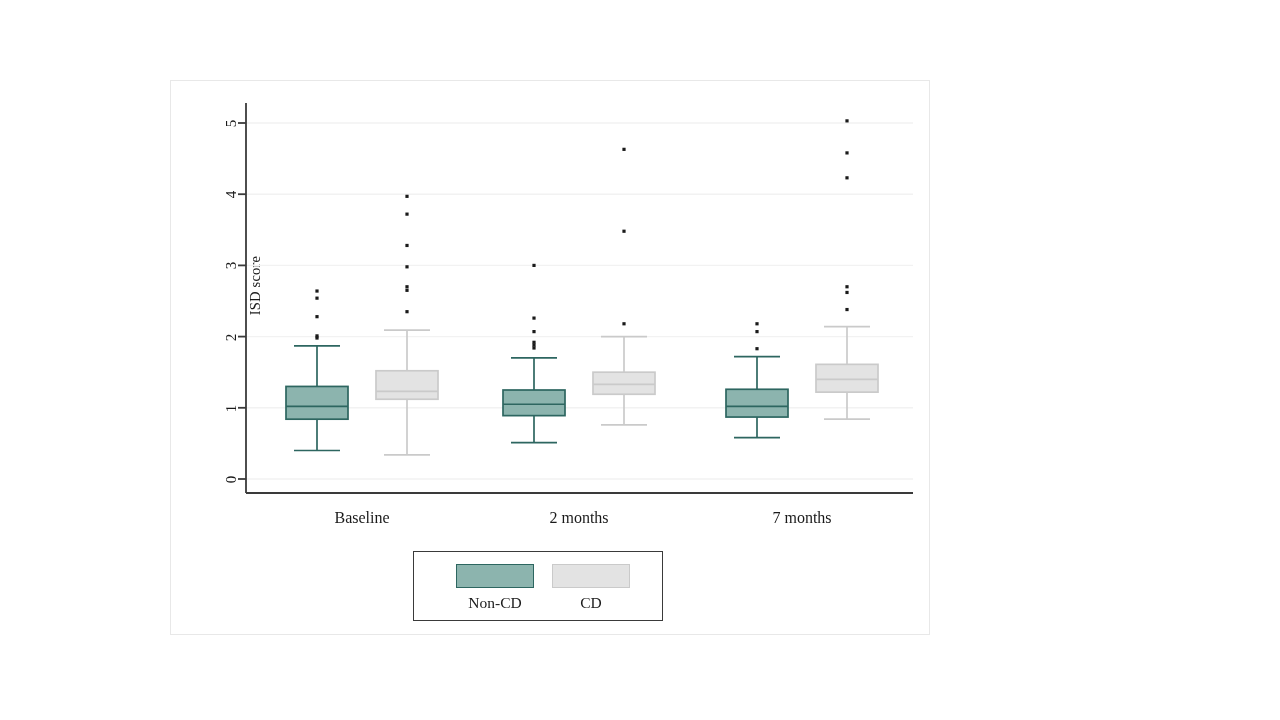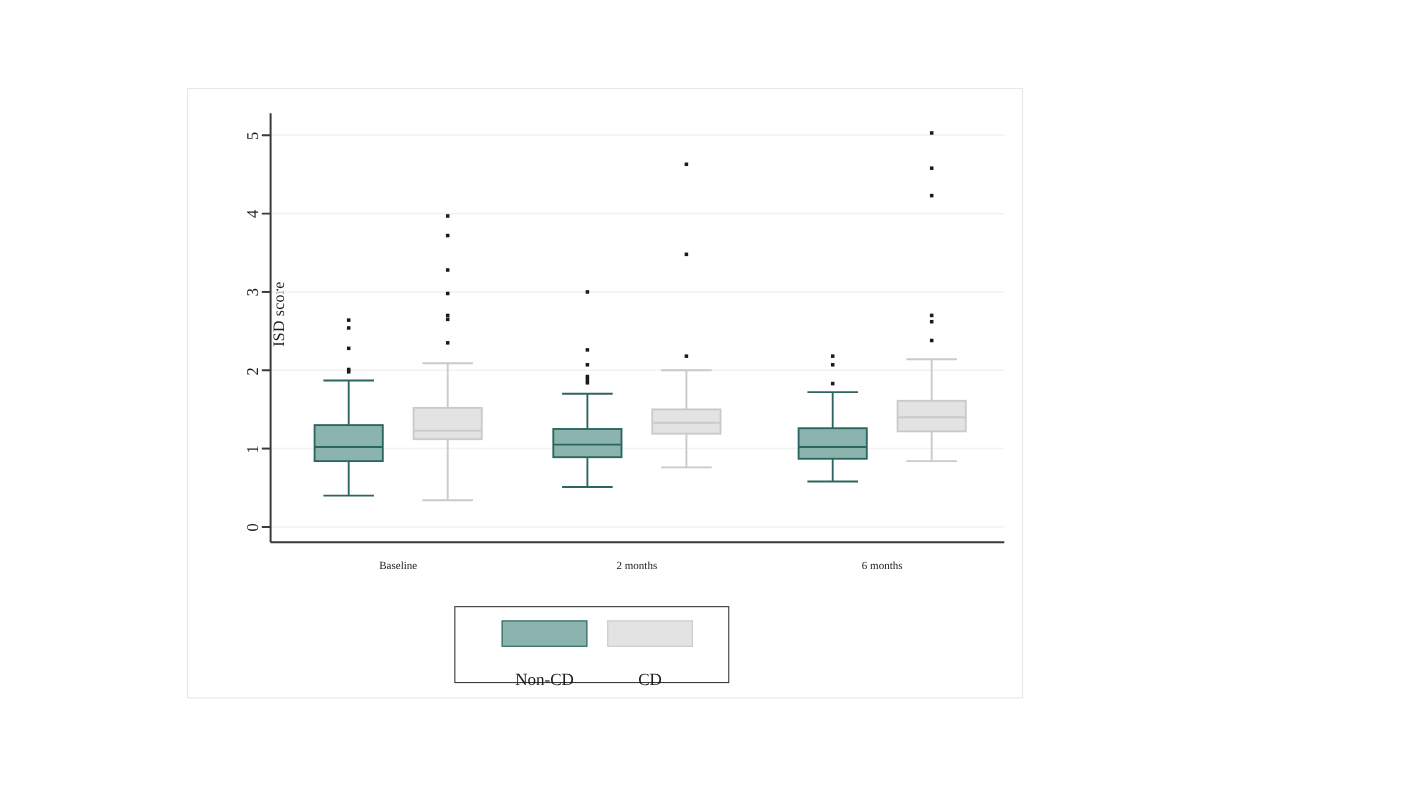--- a/index.html
+++ b/index.html
@@ -51,21 +51,21 @@
     color: #1a1a1a;
     transform: rotate(-90deg);
     transform-origin: center center;
     width: 24px;
     text-align: center;
     white-space: nowrap;
   }
 
   .x-tick-label {
     position: absolute;
-    font-size: 10px;
+    font-size: 16px;
     color: #1a1a1a;
     text-align: center;
     white-space: nowrap;
   }
 
   #legend-box {
     position: absolute;
     left: 242px;
     top: 470px;
     width: 250px;
@@ -81,21 +81,20 @@
     height: 24px;
     box-sizing: border-box;
   }
 
   .legend-label {
     position: absolute;
     font-size: 15.5px;
     color: #1a1a1a;
     text-align: center;
     white-space: nowrap;
-    margin-top: 16px;
   }
 </style>
 </head>
 <body>
 
 <div id="figure-frame">
 
   <div class="y-axis-title">ISD score</div>
 
   <div id="plot-area">
@@ -197,21 +196,21 @@
 
   <div class="y-tick-label" style="left:48px; top:390px;">0</div>
   <div class="y-tick-label" style="left:48px; top:319px;">1</div>
   <div class="y-tick-label" style="left:48px; top:248px;">2</div>
   <div class="y-tick-label" style="left:48px; top:176px;">3</div>
   <div class="y-tick-label" style="left:48px; top:105px;">4</div>
   <div class="y-tick-label" style="left:48px; top:34px;">5</div>
 
   <div class="x-tick-label" style="left:126px; top:428px; width:130px;">Baseline</div>
   <div class="x-tick-label" style="left:343px; top:428px; width:130px;">2 months</div>
-  <div class="x-tick-label" style="left:566px; top:428px; width:130px;">6 months</div>
+  <div class="x-tick-label" style="left:566px; top:428px; width:130px;">7 months</div>
 
   <div id="legend-box">
     <div class="legend-swatch" style="left:42px; top:12px; background:#8cb4ae; border:1.6px solid #2d6660;"></div>
     <div class="legend-swatch" style="left:138px; top:12px; background:#e3e3e3; border:1.4px solid #cacaca;"></div>
     <div class="legend-label" style="left:21px; top:42px; width:120px;">Non-CD</div>
     <div class="legend-label" style="left:117px; top:42px; width:120px;">CD</div>
   </div>
 
 </div>
 

